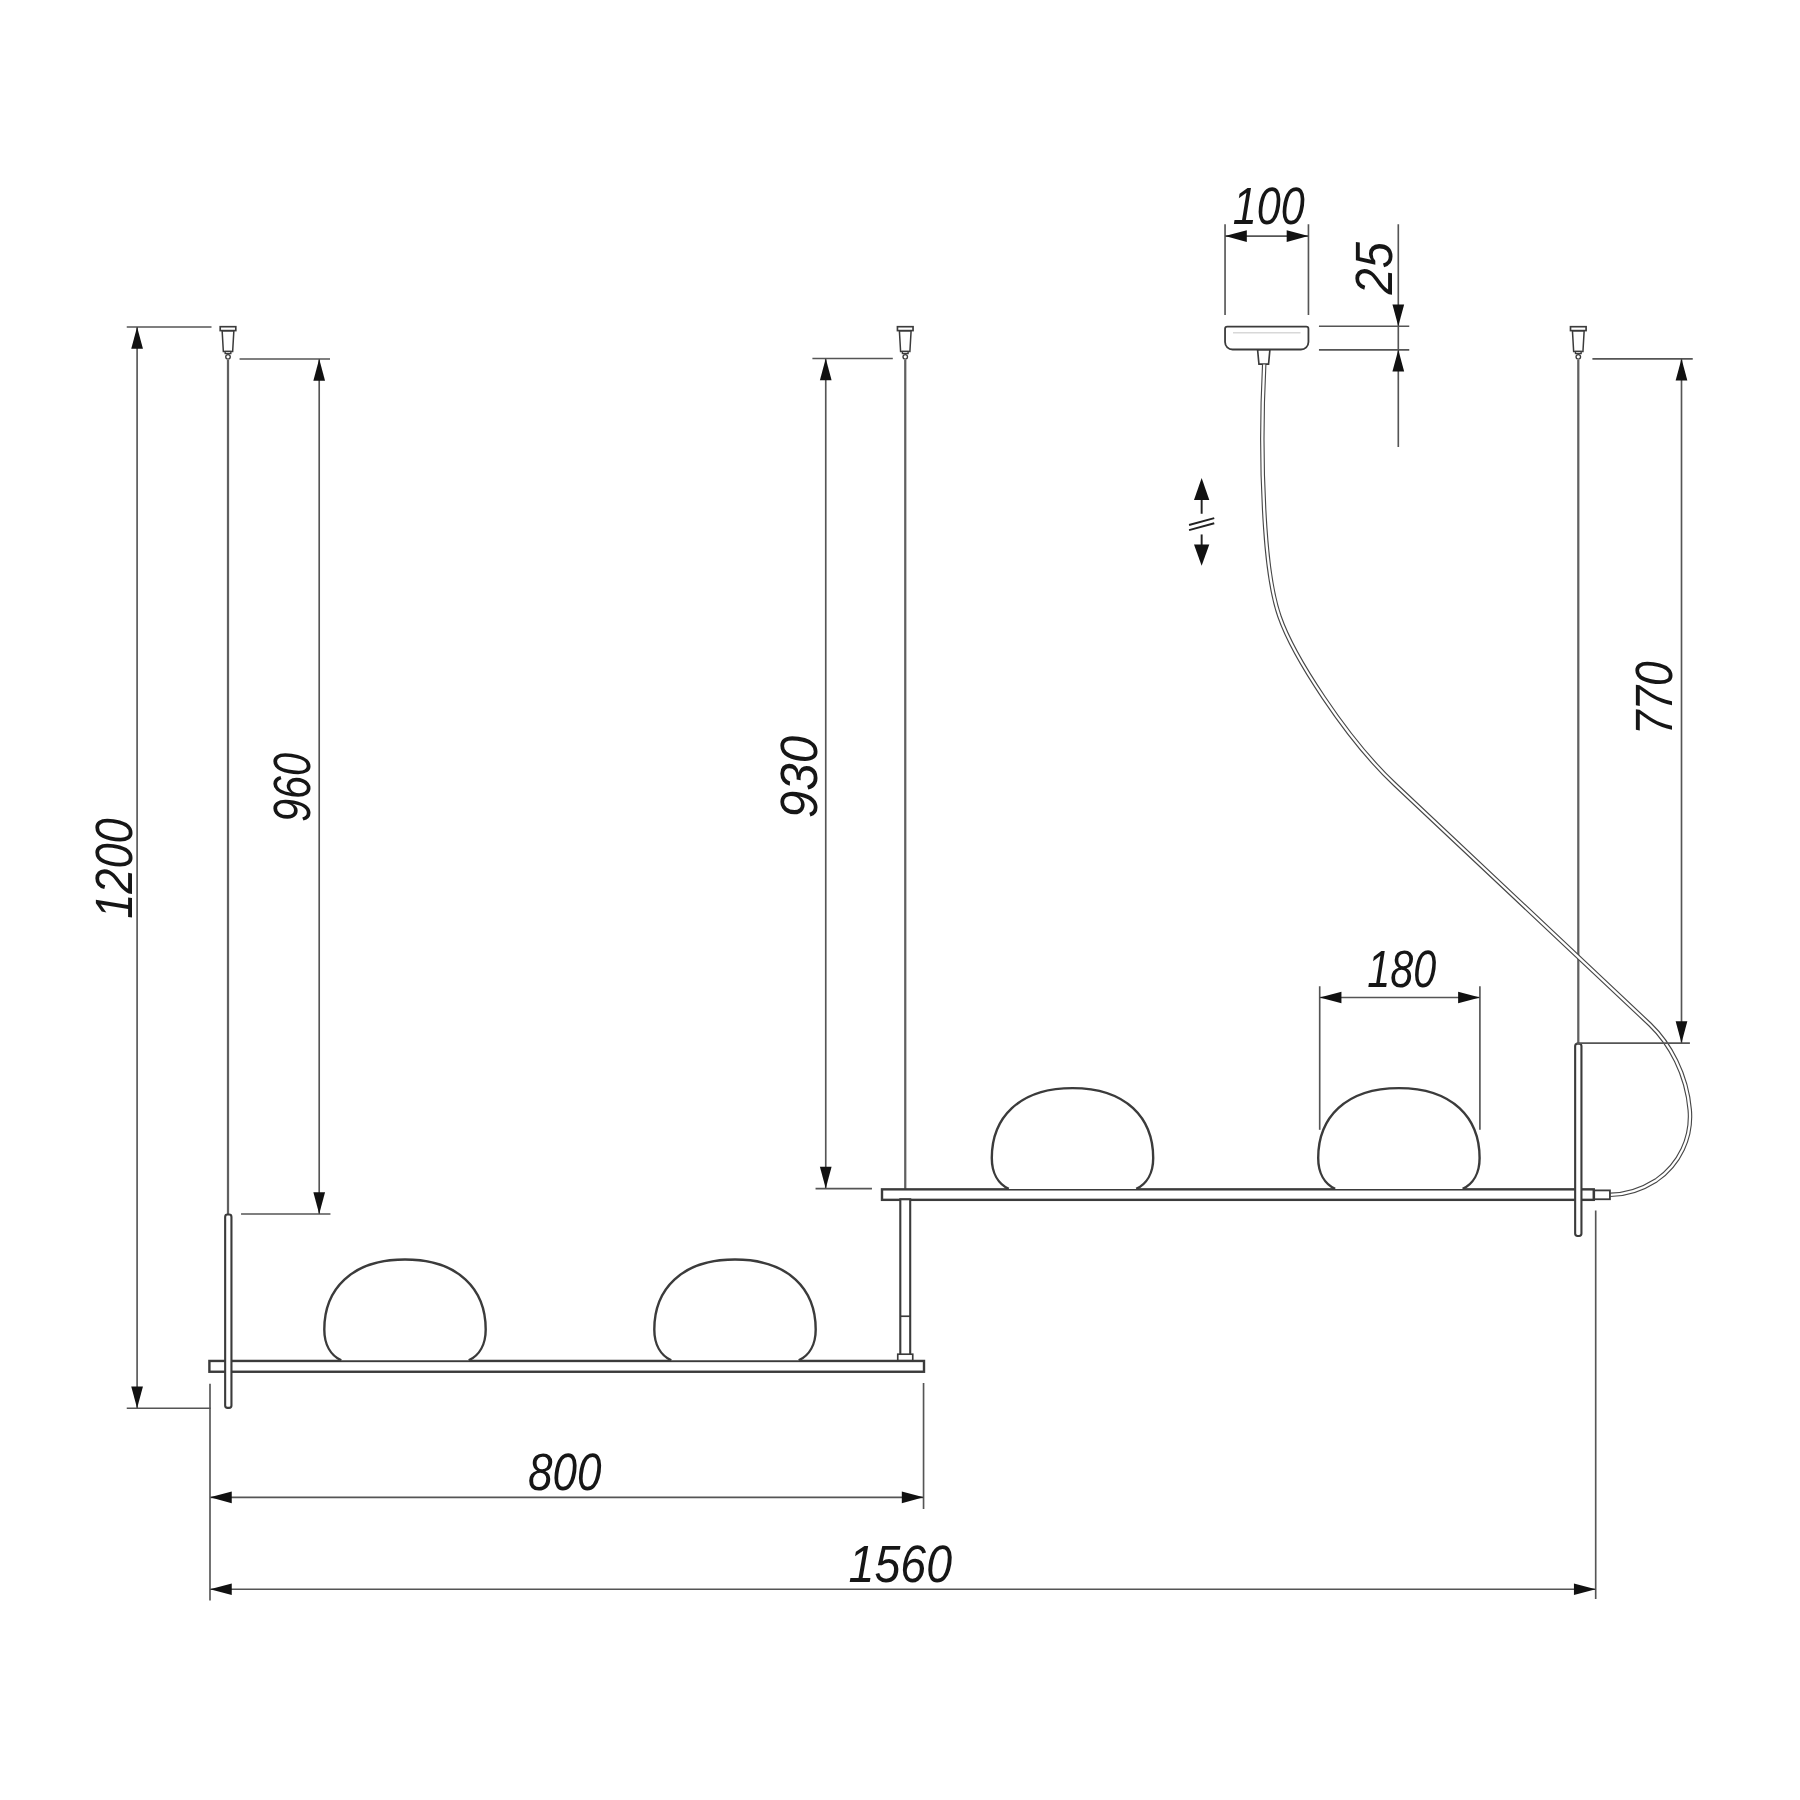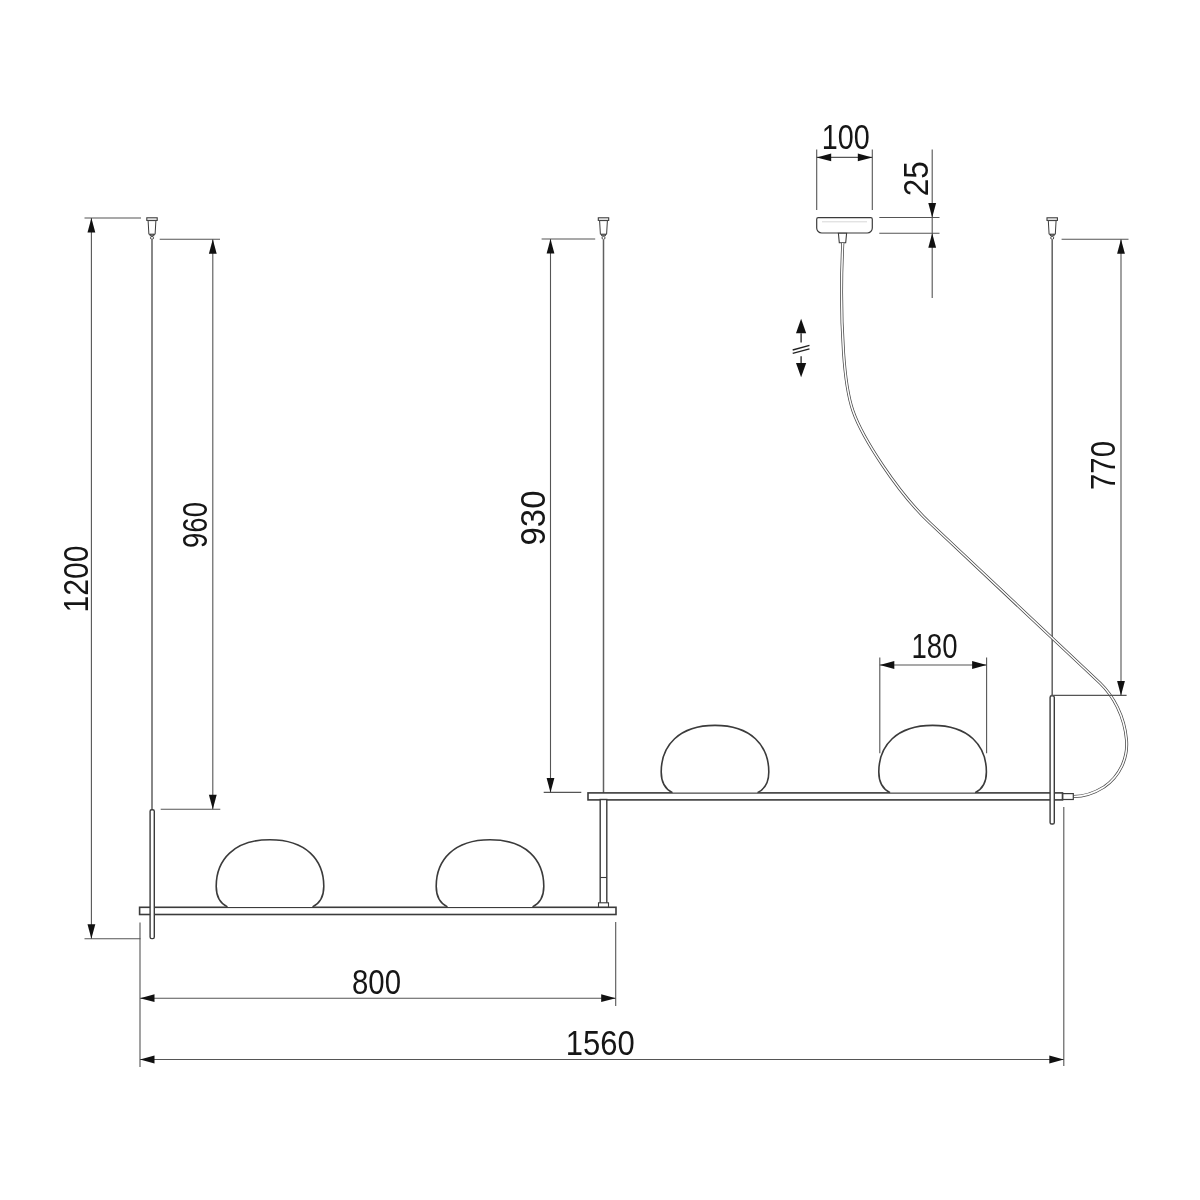--- a/index.html
+++ b/index.html
@@ -1,16 +1,16 @@
 <!DOCTYPE html>
 <html><head>
 <meta charset="utf-8">
 <style>
 html,body{margin:0;padding:0;background:#ffffff;}
-#page{width:1200px;height:1200px;position:relative;background:#a21caf;}
+#page{width:1200px;height:1200px;position:relative;background:#a21caf;font-style:italic;}
 svg{display:block;will-change:transform;transform:translateZ(0);}
 text{font-family:"Liberation Sans",sans-serif;fill:#161616;}
 </style>
 </head>
 <body>
 <div id="page">
 <svg width="1200" height="1200" viewBox="0 0 1200 1200">
 <rect x="0" y="0" width="1200" height="1200" fill="#ffffff"></rect>
 
 <line x1="152" y1="240" x2="152" y2="810" stroke="#606060" stroke-width="1.5"></line>

